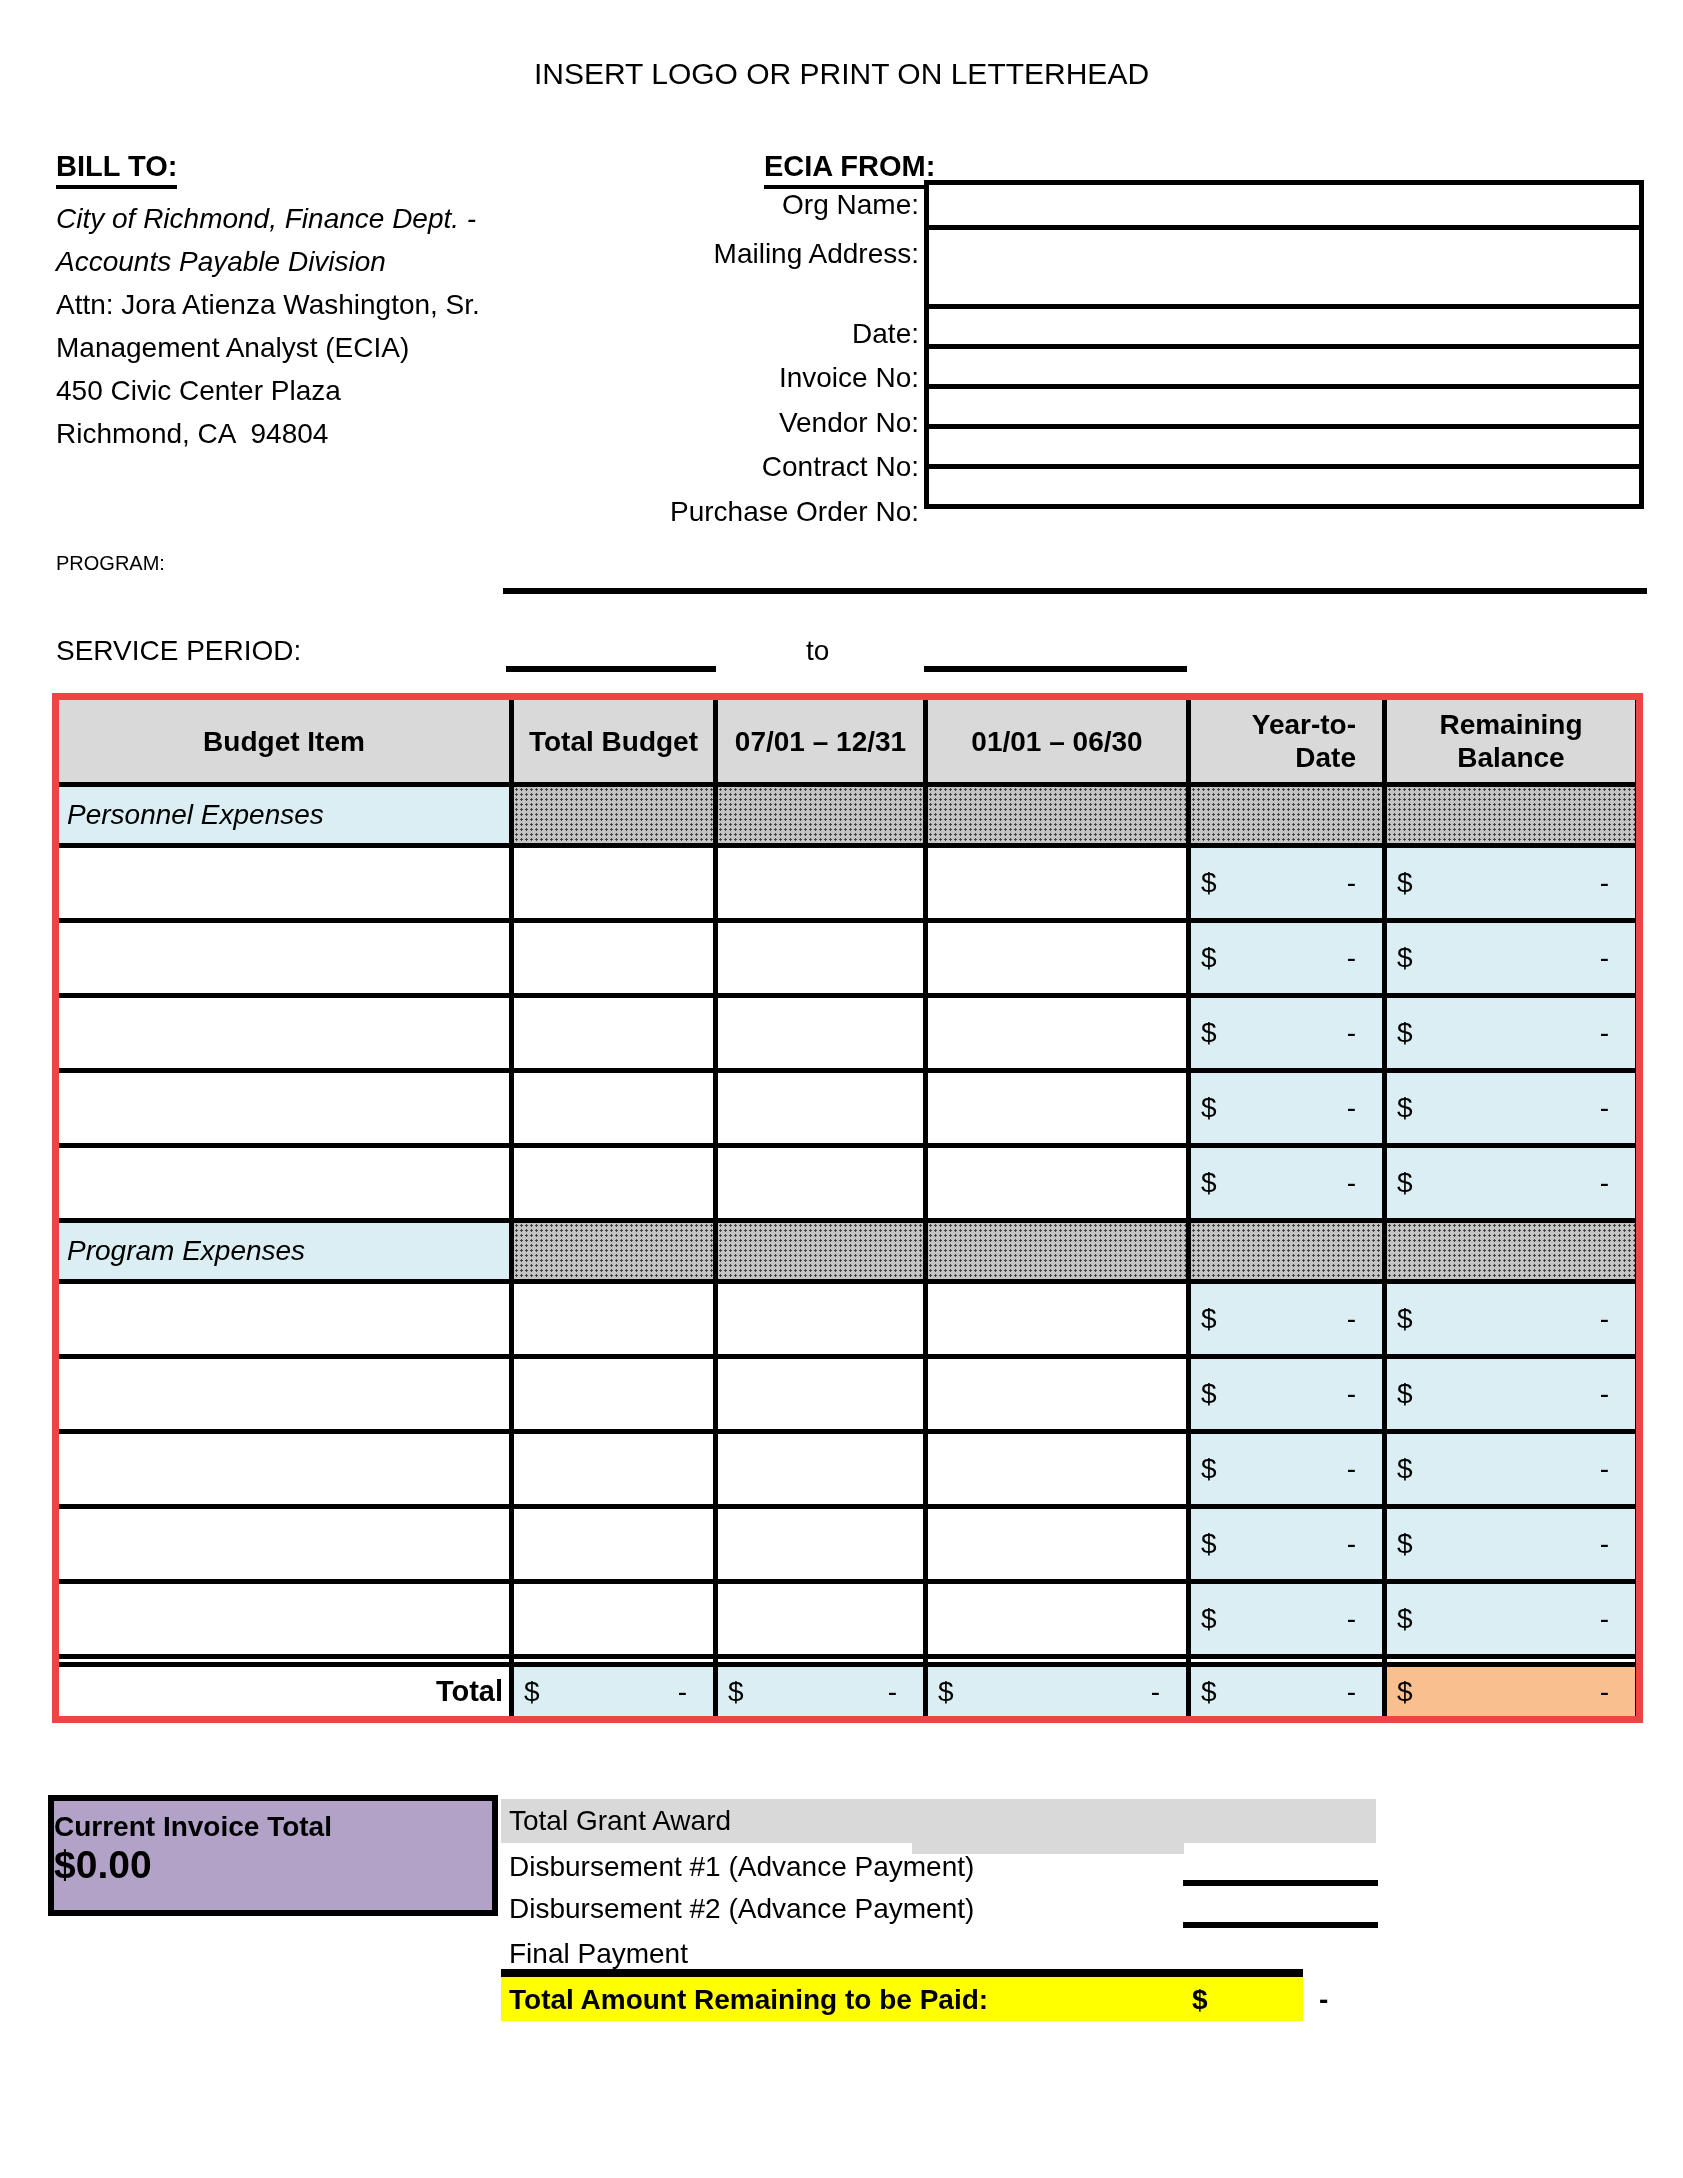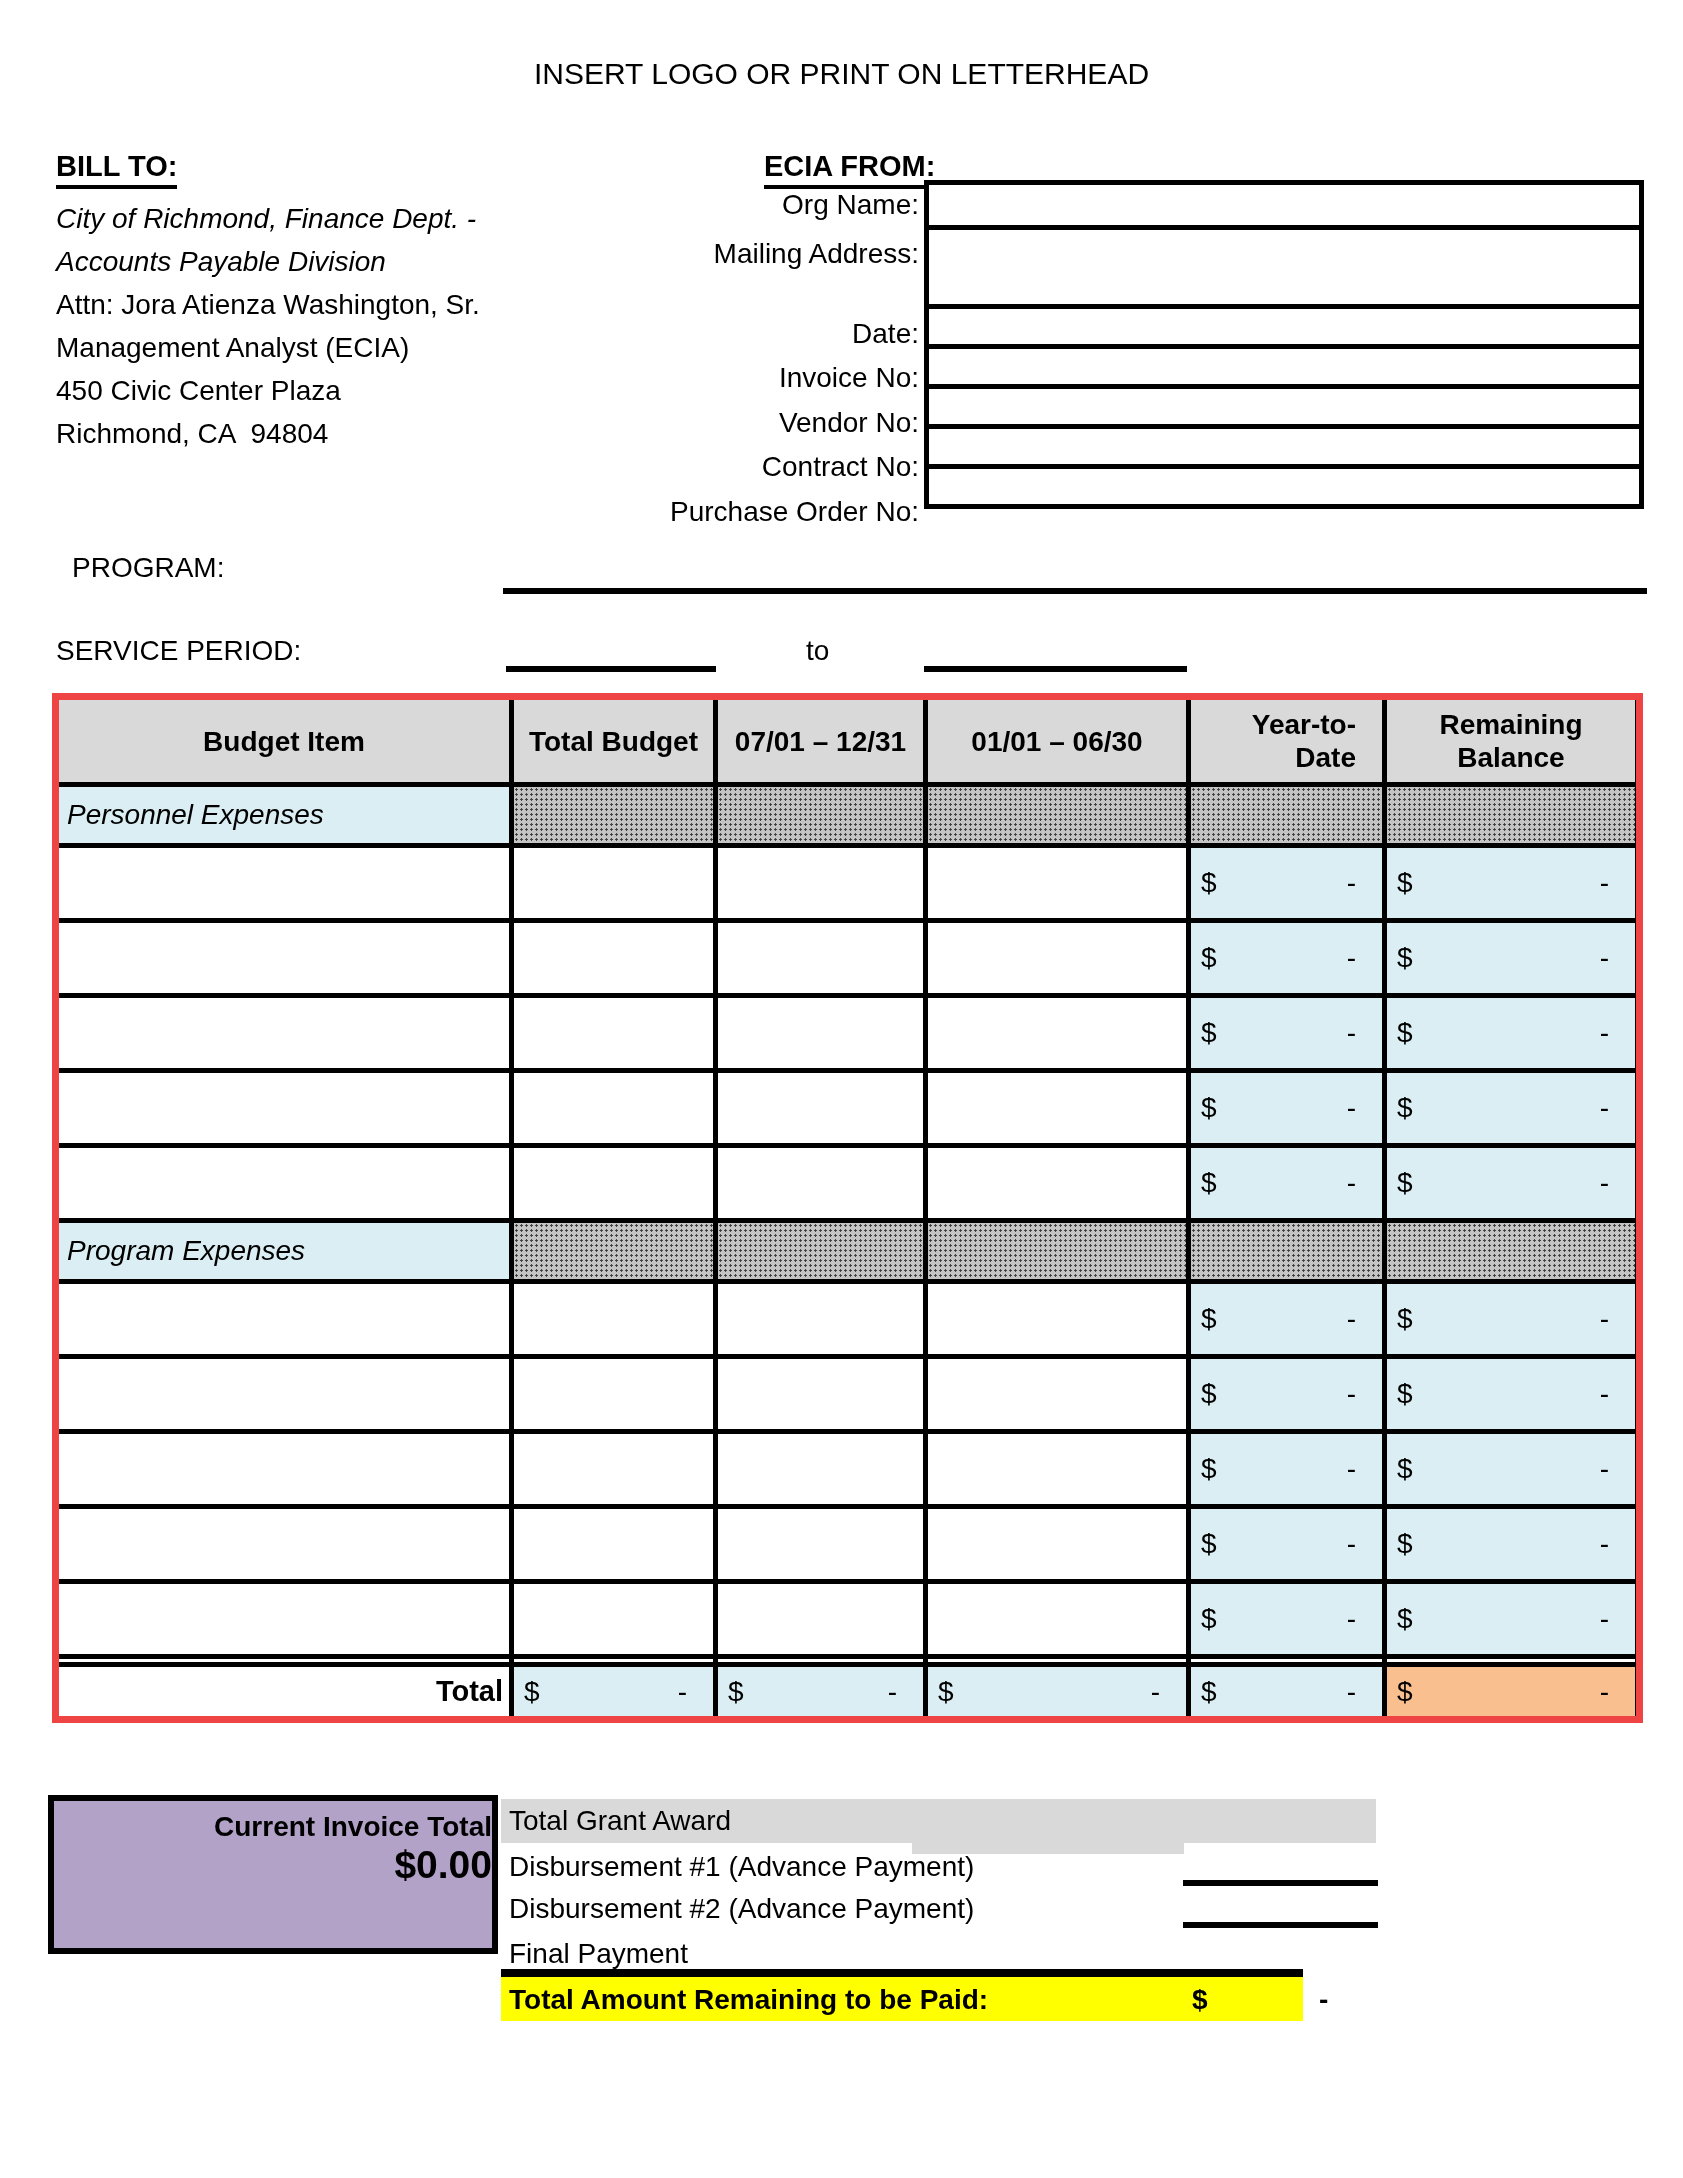--- a/index.html
+++ b/index.html
@@ -14,21 +14,21 @@
   .addr-line { font-size:28px; line-height:43px; white-space:pre; }
   .italic { font-style:italic; }
 
   .bill-from-heading { position:absolute; left:764px; top:150px; }
 
   .bf-label { position:absolute; left:416px; width:503px; text-align:right; font-size:28px; line-height:40px; }
   .bf-boxes { position:absolute; left:924px; top:180px; width:720px; border:5px solid #000; background:#fff; }
   .bf-box { background:#fff; }
   .bf-box + .bf-box { border-top:5px solid #000; }
 
-  .program-label { position:absolute; left:72px; top:552px; font-size:28px; }
+  .program-label { position:absolute; left:56px; top:552px; font-size:20px; }
   .fill-line { position:absolute; height:6px; background:#000; }
   .sp-label { position:absolute; left:56px; top:635px; font-size:28px; }
   .sp-to { position:absolute; left:806px; top:635px; font-size:28px; }
 
   
   .budget-table {
     position:absolute; left:52px; top:693px; width:1591px;
     border:7px solid #ef4444; background:#000;
     display:grid;
     grid-template-columns:450px 199px 205px 258px 191px 248px;
@@ -47,22 +47,22 @@
   }
   .money { background:#daeef3; display:flex; align-items:center; justify-content:space-between; font-size:28px; }
   .money .cur { padding-left:10px; }
   .money .val { padding-right:26px; }
   .money.orange { background:#fabf8f; }
   .spacer { background:#fff; }
   .total-label-cell { background:#fff; font-weight:bold; font-size:29px; display:flex; align-items:center; justify-content:flex-end; padding-right:6px; }
 
   
   .purple-box {
-    position:absolute; left:48px; top:1795px; width:450px; height:159px;
-    background:#b2a2c7; border:6px solid #000; text-align:right;
+    position:absolute; left:48px; top:1795px; width:450px; height:121px;
+    background:#b2a2c7; border:6px solid #000; text-align:left;
   }
   .purple-box .pb-label { font-weight:bold; font-size:28px; margin-top:10px; }
   .purple-box .pb-value { font-weight:bold; font-size:39px; }
 
   .grant-row-gray { position:absolute; left:501px; top:1799px; width:875px; height:44px; background:#d9d9d9; font-size:28px; line-height:44px; padding-left:8px; }
   .gray-strip { position:absolute; left:912px; top:1842px; width:272px; height:12px; background:#d9d9d9; }
   .grant-row { position:absolute; left:509px; font-size:28px; line-height:36px; }
   .yellow-row {
     position:absolute; left:501px; top:1969px; width:802px; height:52px;
     background:#ffff00; border-top:8px solid #000;

